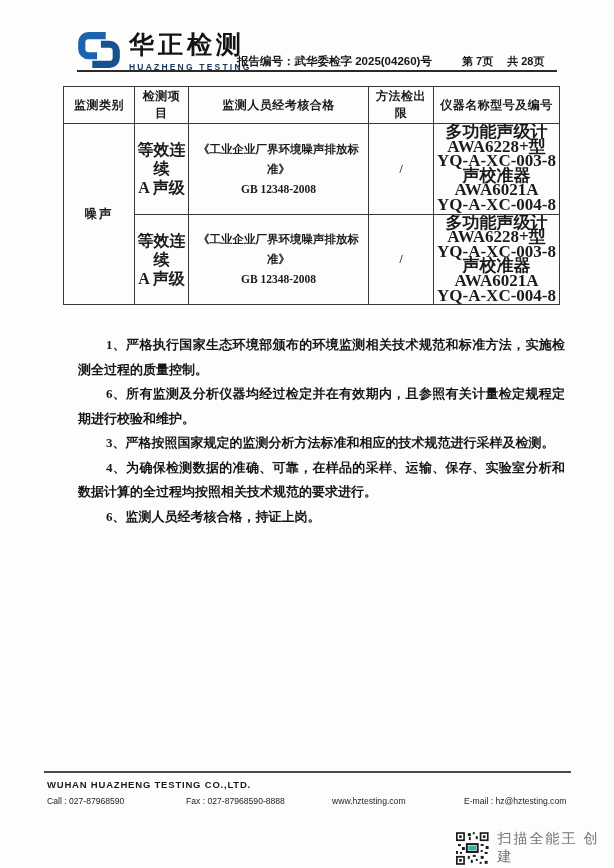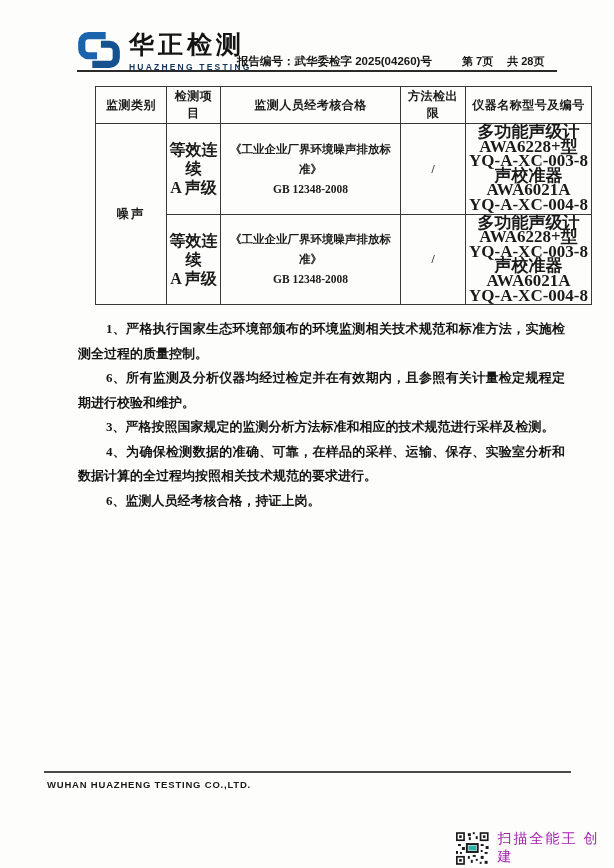--- a/index.html
+++ b/index.html
@@ -17,52 +17,52 @@
              font-family:"Liberation Sans","DejaVu Sans",sans-serif; }
   .logo-en { font-size:8.5px; font-weight:bold; letter-spacing:2.2px; color:#16365c; margin-top:1px;
              font-family:"Liberation Sans","DejaVu Sans",sans-serif; }
   .report-no { position:absolute; top:54px; left:237px; font-size:11.5px; font-weight:bold;
                font-family:"Liberation Sans","DejaVu Sans",sans-serif; color:#161616; }
   .page-info { position:absolute; top:54px; left:462px; font-size:11px; font-weight:bold;
                font-family:"Liberation Sans","DejaVu Sans",sans-serif; color:#161616; }
   .page-info span + span { margin-left:14px; }
   .header-rule { position:absolute; top:70px; left:77px; width:480px; height:2px; background:#2a2a2a; }
   
-  .tbl-wrap { position:absolute; top:86px; left:63px;margin-left:32px; }
+  .tbl-wrap { position:absolute; top:86px; left:63px; }
   table.method-table { border-collapse:collapse; table-layout:fixed; width:496px; }
   .method-table td, .method-table th {
     border:1.4px solid #383838; text-align:center; vertical-align:middle;
     font-weight:bold; color:#1b1b1b; padding:1px 2px; overflow:hidden;
   }
   .method-table th { height:26px; font-size:12px; letter-spacing:0.5px; }
   .row-data { height:90px; }
   .cell-category { font-size:12.5px; letter-spacing:2px; }
   .cell-project { font-size:16px; line-height:19px; }
   .cell-method { font-size:11.5px; line-height:20px; }
   .cell-limit { font-size:11.5px; }
   .cell-instr { font-size:17px; line-height:14.6px; }
   
   .section { position:absolute; top:306px; left:78px; width:487px; }
   .section-title { font-size:15.5px; font-weight:bold; color:#111; letter-spacing:1px; }
   .section-title .num { margin-right:14px; }
-  .paragraphs { margin-top:11px; }
+  .paragraphs { margin-top:27px; }
   .para { font-size:13px; font-weight:bold; line-height:24.5px; text-indent:28px;
           text-align:justify; color:#151515; margin:0; }
   
   .footer-rule { position:absolute; top:771px; left:44px; width:527px; height:1.6px; background:#4a4a4a; }
   .footer-company { position:absolute; top:779px; left:47px; font-size:9.5px; font-weight:bold;
                     letter-spacing:0.8px; color:#1a1a1a;
                     font-family:"Liberation Sans","DejaVu Sans",sans-serif; }
   .footer-contacts { position:absolute; top:796px; left:0; width:614px; height:14px;
                      font-family:"Liberation Sans","DejaVu Sans",sans-serif; }
   .footer-contacts span { position:absolute; font-size:8.6px; color:#222; white-space:nowrap; }
   .fc-call { left:47px; } .fc-fax { left:186px; } .fc-web { left:332px; } .fc-mail { left:464px; }
   
   .watermark { position:absolute; top:830px; left:456px; display:flex; align-items:center; gap:9px; }
-  .wm-text { font-size:14px; color:#a21caf; letter-spacing:2px;
+  .wm-text { font-size:14px; color:#737373; letter-spacing:2px;
              font-family:"Liberation Sans","DejaVu Sans",sans-serif; }
 </style>
 </head>
 <body>
 
 <div class="page">
 
   <div class="logo-block">
     <svg class="logo-mark" viewBox="0 0 48 48" aria-hidden="true">
       <path d="M31 9 H13 a7 7 0 0 0 -7 7 v7 a7 7 0 0 0 7 7 h9" fill="none" stroke="#1c63ad" stroke-width="7.5"></path>
@@ -144,20 +144,26 @@
       <p class="para">1、严格执行国家生态环境部颁布的环境监测相关技术规范和标准方法，实施检测全过程的质量控制。</p>
       <p class="para">6、所有监测及分析仪器均经过检定并在有效期内，且参照有关计量检定规程定期进行校验和维护。</p>
       <p class="para">3、严格按照国家规定的监测分析方法标准和相应的技术规范进行采样及检测。</p>
       <p class="para">4、为确保检测数据的准确、可靠，在样品的采样、运输、保存、实验室分析和数据计算的全过程均按照相关技术规范的要求进行。</p>
       <p class="para">6、监测人员经考核合格，持证上岗。</p>
     </div>
   </div>
 
   <div class="footer-rule"></div>
   <div class="footer-company">WUHAN HUAZHENG TESTING CO.,LTD.</div>
+  <div class="footer-contacts">
+    <span class="fc-call">Call : 027-87968590</span>
+    <span class="fc-fax">Fax : 027-87968590-8888</span>
+    <span class="fc-web">www.hztesting.com</span>
+    <span class="fc-mail">E-mail : hz@hztesting.com</span>
+  </div>
 
   <div class="watermark">
     <svg width="33" height="33" viewBox="0 0 33 33" aria-hidden="true">
       <rect x="0" y="0" width="33" height="33" fill="#ffffff"></rect>
       <rect x="0" y="0" width="9" height="9" fill="#1a1a1a"></rect>
         <rect x="1.7" y="1.7" width="5.6" height="5.6" fill="#fff"></rect>
         <rect x="3.2" y="3.2" width="2.6" height="2.6" fill="#1a1a1a"></rect>
       <rect x="24" y="0" width="9" height="9" fill="#1a1a1a"></rect>
         <rect x="25.7" y="1.7" width="5.6" height="5.6" fill="#fff"></rect>
         <rect x="27.2" y="3.2" width="2.6" height="2.6" fill="#1a1a1a"></rect>

